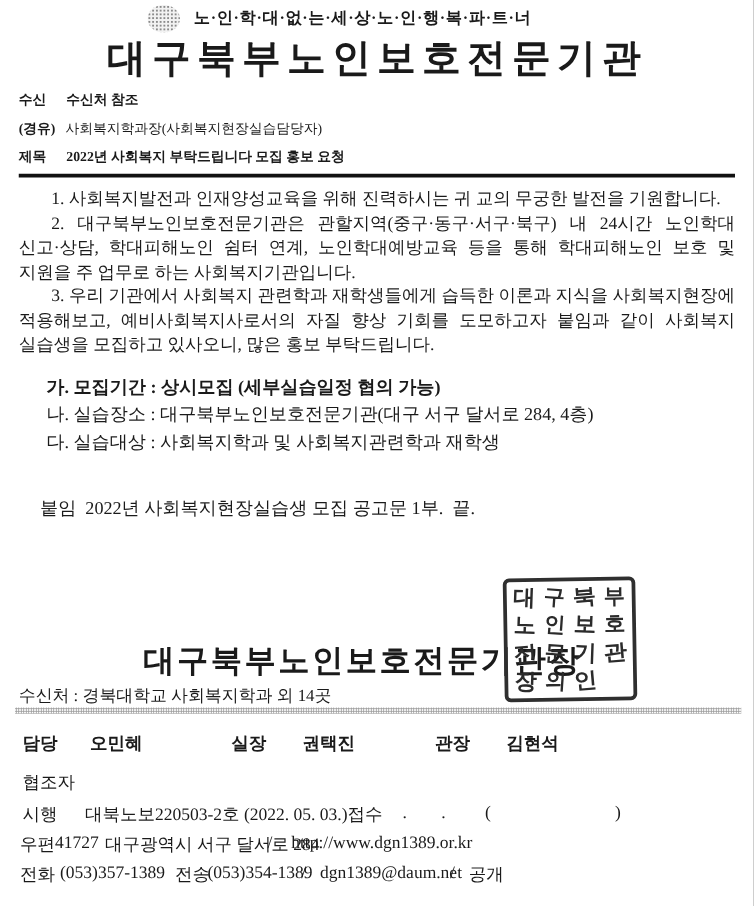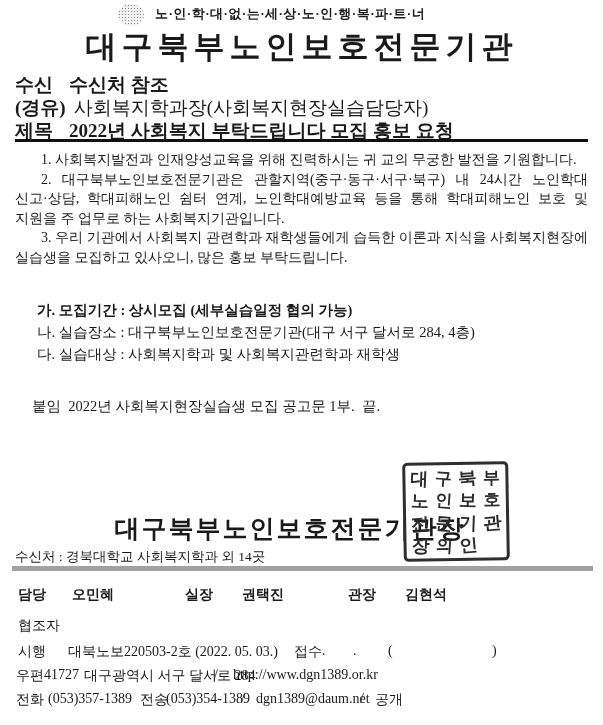--- a/index.html
+++ b/index.html
@@ -20,21 +20,21 @@
     background-size:3px 3px;
   }
   .slogan {
     position:absolute; left:155px; top:5px; width:300px;
     font-size:13px; font-weight:bold; letter-spacing:0.5px; white-space:nowrap;
   }
   .org-title {
     position:absolute; left:0; top:26px; width:603px; text-align:center;
     font-size:31px; font-weight:bold; letter-spacing:5px; white-space:nowrap;
   }
-  .field { position:absolute; left:15px; font-size:19px; white-space:nowrap;text-align:right; }
+  .field { position:absolute; left:15px; font-size:11px; white-space:nowrap;text-align:right; }
   .field-recipient { top:72px; }
   .field-via { top:95px; }
   .field-subject { top:118px; }
   .f-label { display:inline-block; margin-right:16px; }
   .rule { position:absolute; left:15px; right:15px; top:139px; height:3px; background:#111; }
 
   
   .body { position:absolute; left:15px; top:150px; width:573px; font-size:14px; }
   .bline { line-height:19.5px; text-align:justify; text-align-last:justify; }
   .bline.first { padding-left:26px; }
@@ -75,21 +75,21 @@
   .staff-row span { position:absolute; white-space:nowrap; }
   .st-r0 { left:18px; }  .st-n0 { left:72px; }
   .st-r1 { left:185px; } .st-n1 { left:242px; }
   .st-r2 { left:348px; } .st-n2 { left:405px; }
 
   .coop { position:absolute; left:18px; top:617px; font-size:14px; }
 
   .frow { position:absolute; left:0; width:603px; height:18px; font-size:14px; }
   .frow span { position:absolute; white-space:nowrap; }
   .row-dispatch { top:643px; }
-  .dp-label{left:18px;} .dp-doc{left:48px;padding-left:20px;} .dp-receipt{left:278px;margin-left:16px;}
+  .dp-label{left:18px;} .dp-doc{left:48px;padding-left:20px;} .dp-receipt{left:278px;}
   .dp-d1{left:322px;} .dp-d2{left:353px;} .dp-po{left:388px;} .dp-pc{left:492px;}
   .row-address { top:667px;padding-left:32px; }
   .ad-label{left:16px;} .ad-zip{left:44px;} .ad-street{left:84px;}
   .ad-slash{left:214px;} .ad-url{left:233px;}
   .row-phone { top:691px; }
   .ph-label{left:16px;} .ph-tel{left:48px;} .ph-faxlabel{left:140px;} .ph-fax{left:166px;}
   .ph-s1{left:241px;} .ph-email{left:256px;} .ph-s2{left:360px;} .ph-disc{left:375px;}
 </style>
 </head>
 <body>
@@ -111,20 +111,21 @@
   </div>
 
   <div class="rule"></div>
 
   <div class="body">
     <div class="bline first last">1. 사회복지발전과 인재양성교육을 위해 진력하시는 귀 교의 무궁한 발전을 기원합니다.</div>
     <div class="bline first">2. 대구북부노인보호전문기관은 관할지역(중구·동구·서구·북구) 내 24시간 노인학대</div>
     <div class="bline">신고·상담, 학대피해노인 쉼터 연계, 노인학대예방교육 등을 통해 학대피해노인 보호 및</div>
     <div class="bline last">지원을 주 업무로 하는 사회복지기관입니다.</div>
     <div class="bline first">3. 우리 기관에서 사회복지 관련학과 재학생들에게 습득한 이론과 지식을 사회복지현장에</div>
+    <div class="bline">적용해보고, 예비사회복지사로서의 자질 향상 기회를 도모하고자 붙임과 같이 사회복지</div>
     <div class="bline last">실습생을 모집하고 있사오니, 많은 홍보 부탁드립니다.</div>
   </div>
 
   <div class="list">
     <div class="litem bold">가. 모집기간 : 상시모집 (세부실습일정 협의 가능)</div>
     <div class="litem">나. 실습장소 : 대구북부노인보호전문기관(대구 서구 달서로 284, 4층)</div>
     <div class="litem">다. 실습대상 : 사회복지학과 및 사회복지관련학과 재학생</div>
   </div>
 
   <div class="attachment">붙임  2022년 사회복지현장실습생 모집 공고문 1부.  끝.</div>

